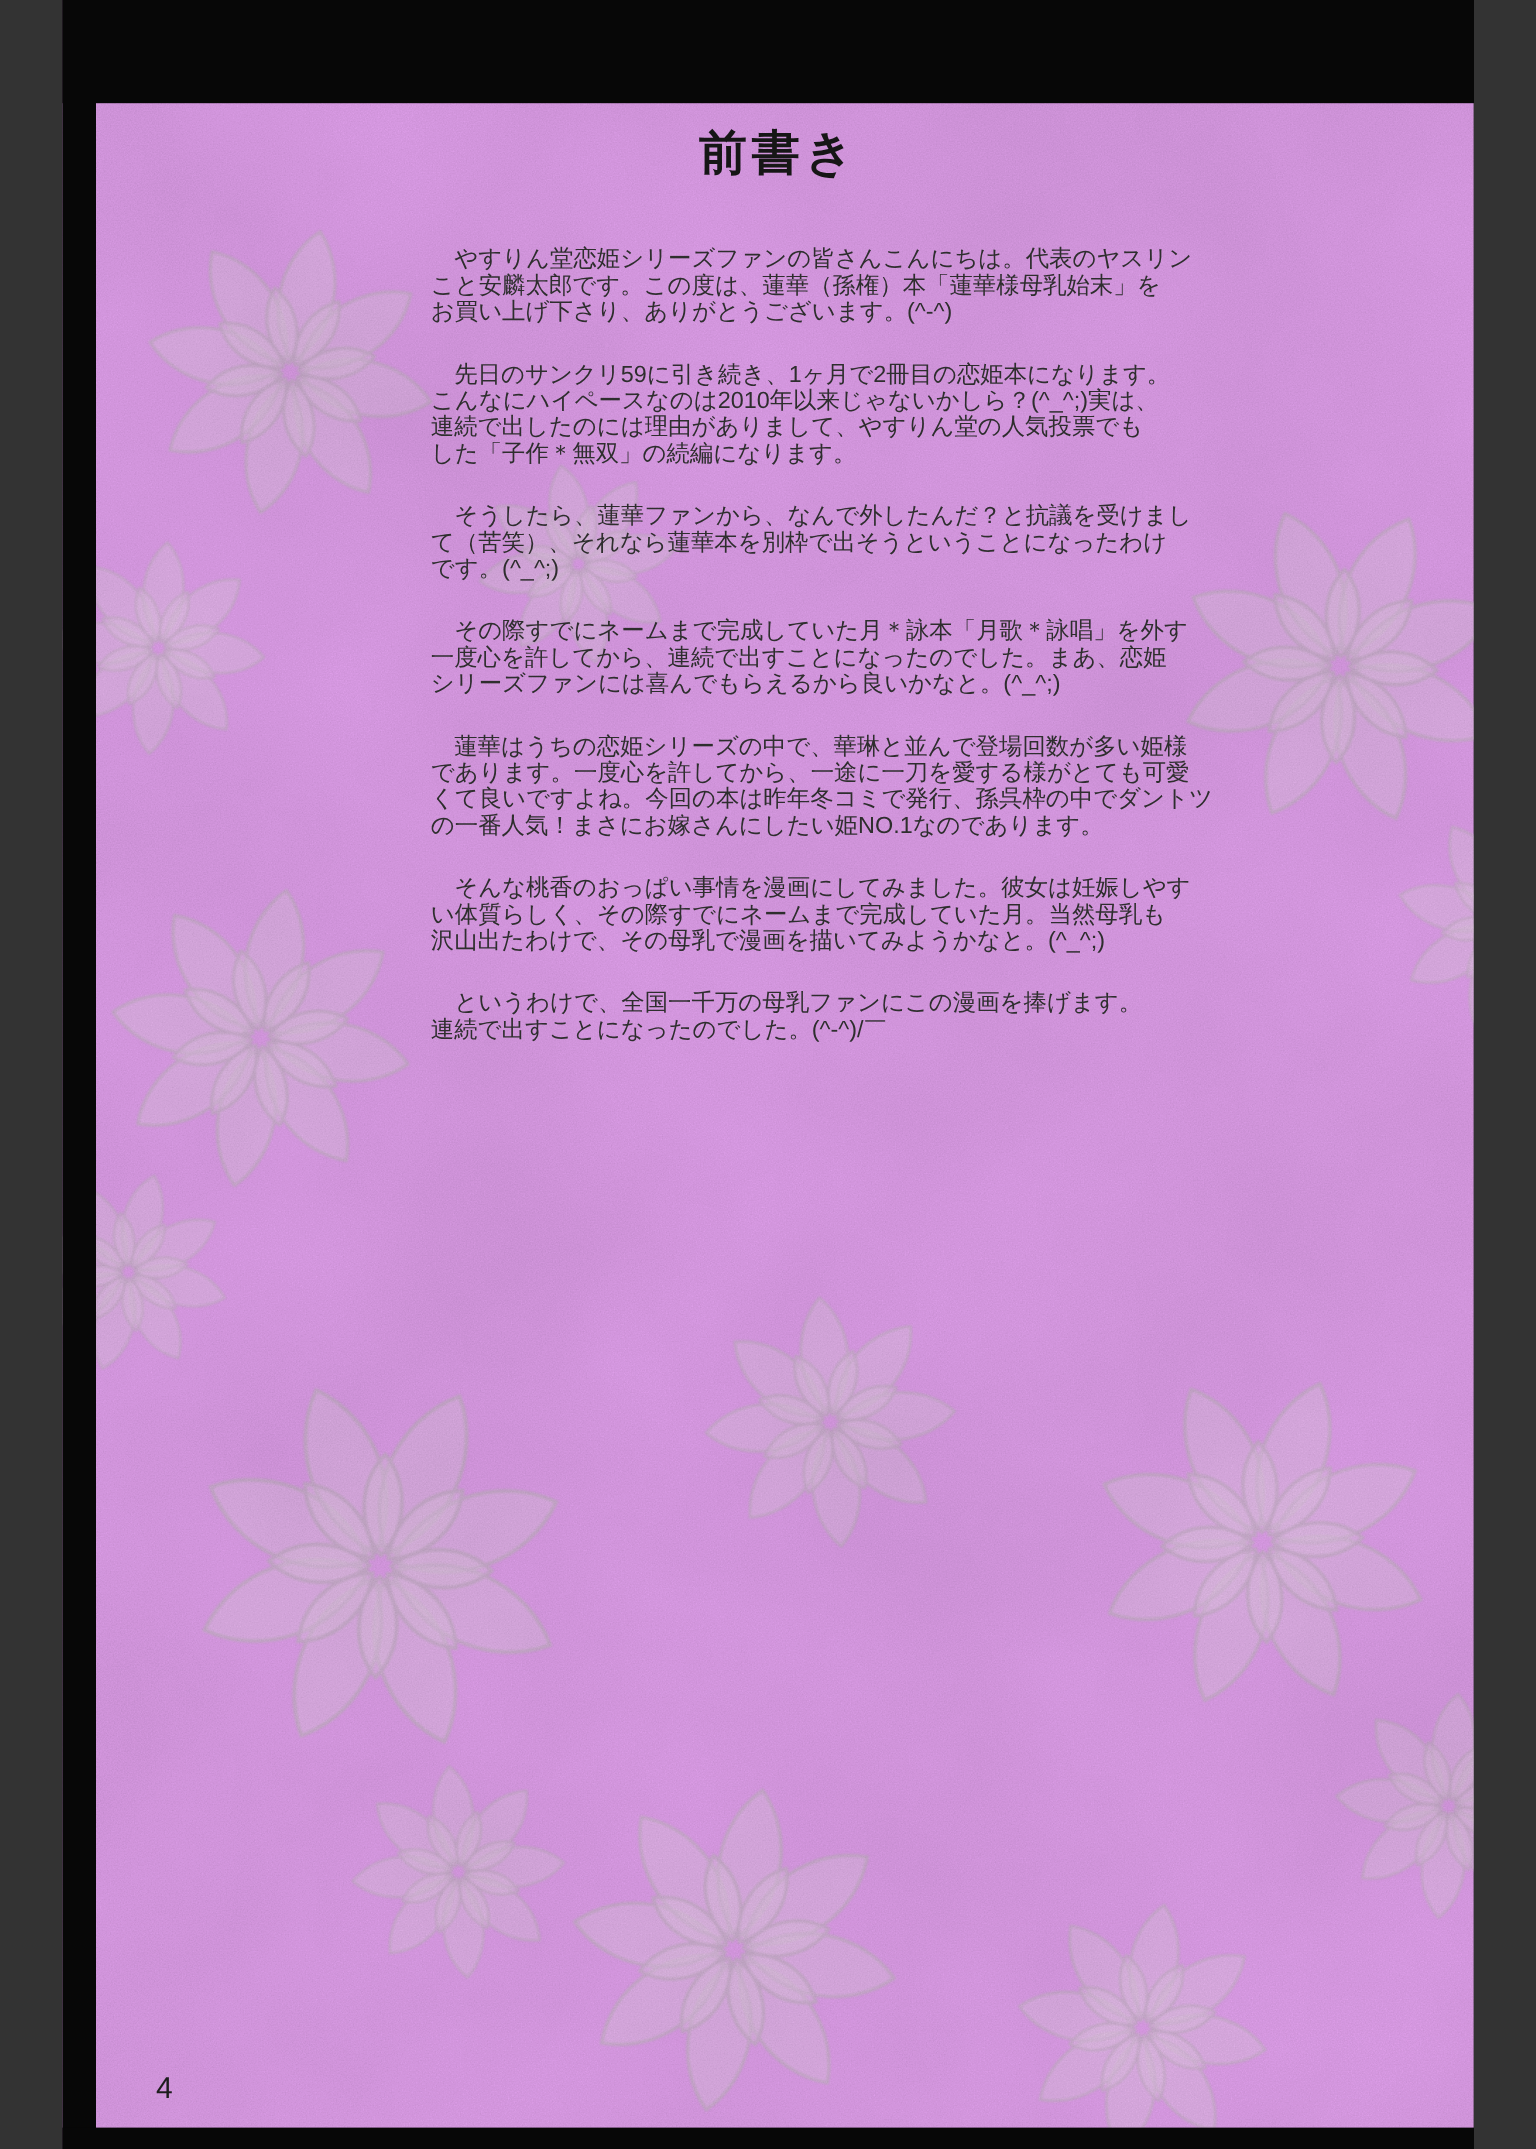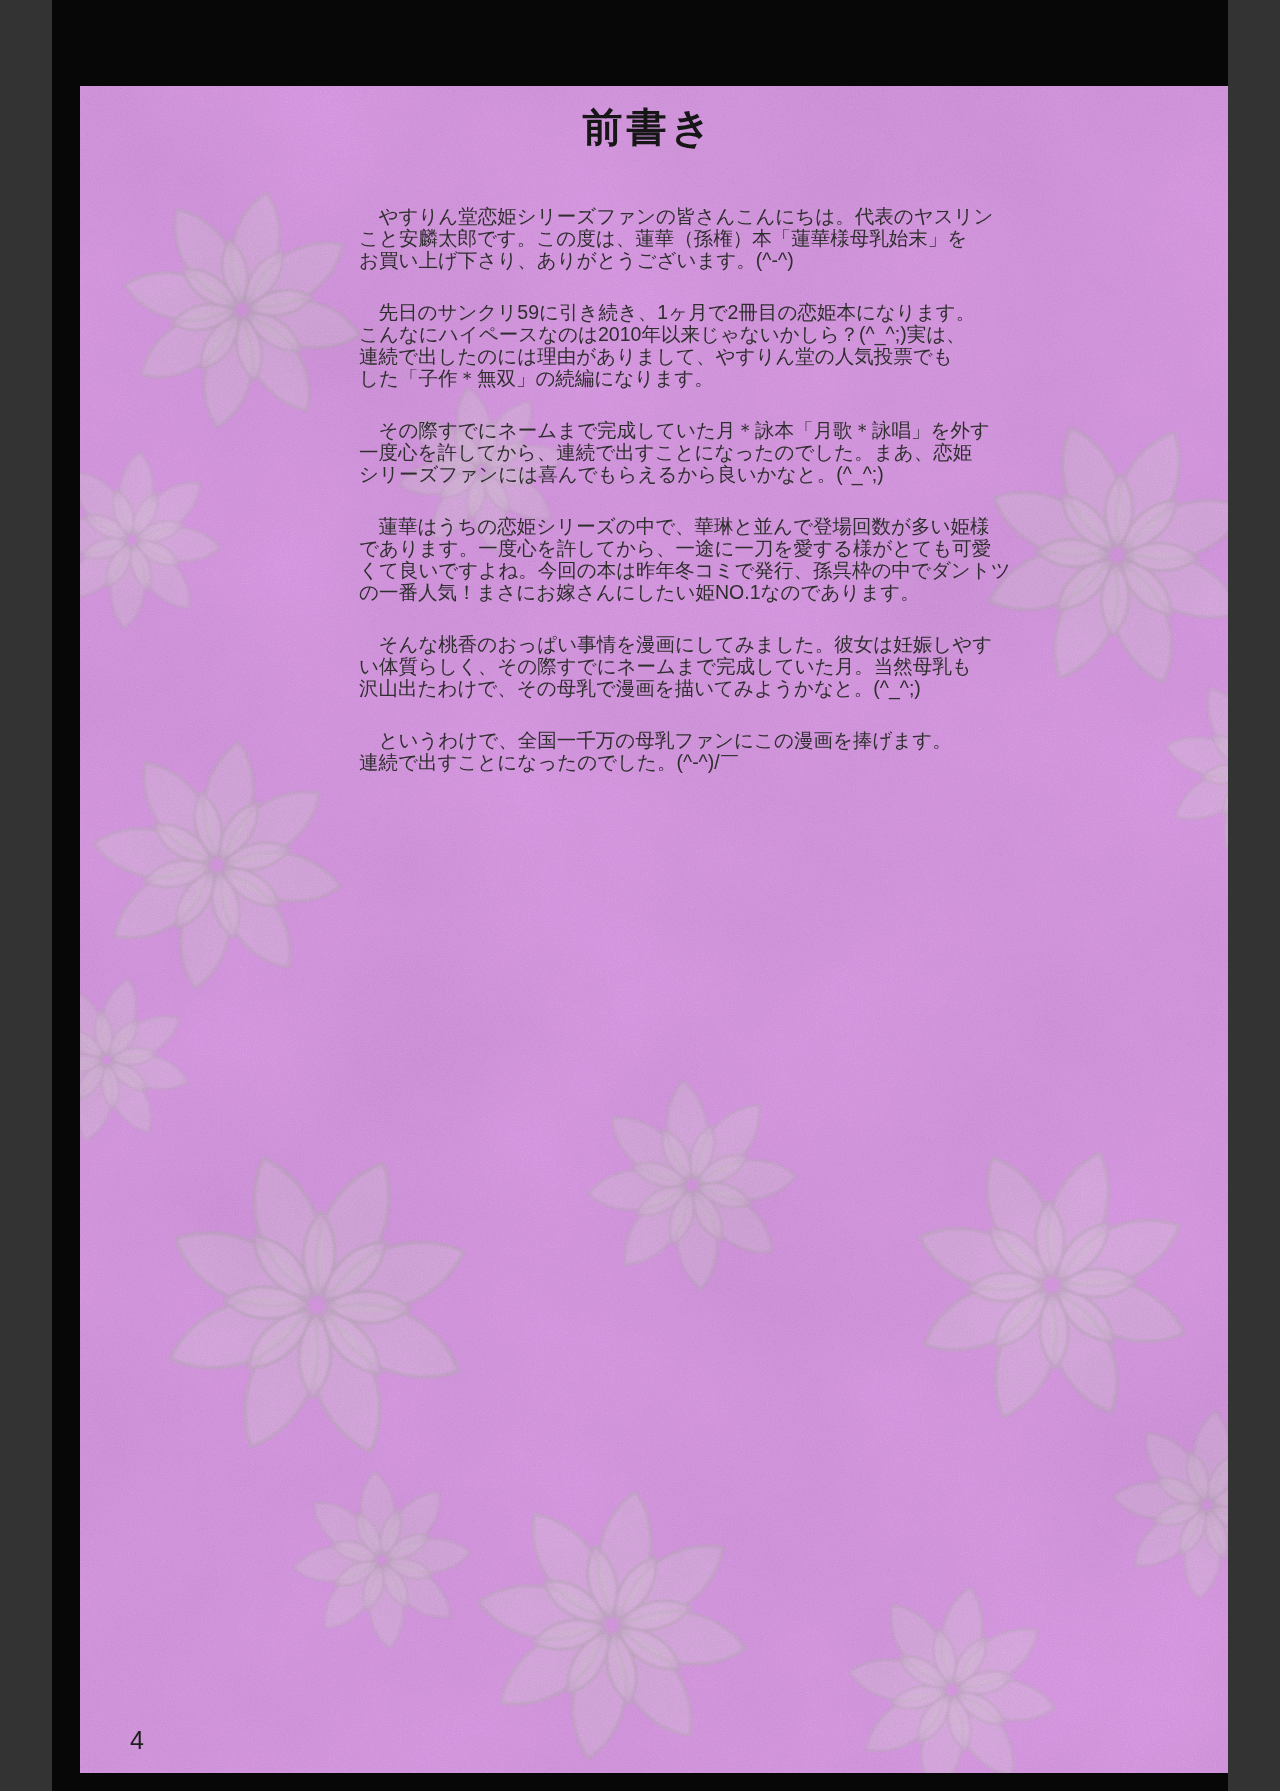--- a/index.html
+++ b/index.html
@@ -109,20 +109,23 @@
   <div class="title">前書き</div>
 
   <div class="content">
     <p class="para">　やすりん堂恋姫シリーズファンの皆さんこんにちは。代表のヤスリン
 こと安麟太郎です。この度は、蓮華（孫権）本「蓮華様母乳始末」を
 お買い上げ下さり、ありがとうございます。(^-^)</p>
     <p class="para">　先日のサンクリ59に引き続き、1ヶ月で2冊目の恋姫本になります。
 こんなにハイペースなのは2010年以来じゃないかしら？(^_^;)実は、
 連続で出したのには理由がありまして、やすりん堂の人気投票でも
 した「子作＊無双」の続編になります。</p>
+    <p class="para">　そうしたら、蓮華ファンから、なんで外したんだ？と抗議を受けまし
+て（苦笑）、それなら蓮華本を別枠で出そうということになったわけ
+です。(^_^;)</p>
     <p class="para">　その際すでにネームまで完成していた月＊詠本「月歌＊詠唱」を外す
 一度心を許してから、連続で出すことになったのでした。まあ、恋姫
 シリーズファンには喜んでもらえるから良いかなと。(^_^;)</p>
     <p class="para">　蓮華はうちの恋姫シリーズの中で、華琳と並んで登場回数が多い姫様
 であります。一度心を許してから、一途に一刀を愛する様がとても可愛
 くて良いですよね。今回の本は昨年冬コミで発行、孫呉枠の中でダントツ
 の一番人気！まさにお嫁さんにしたい姫NO.1なのであります。</p>
     <p class="para">　そんな桃香のおっぱい事情を漫画にしてみました。彼女は妊娠しやす
 い体質らしく、その際すでにネームまで完成していた月。当然母乳も
 沢山出たわけで、その母乳で漫画を描いてみようかなと。(^_^;)</p>

